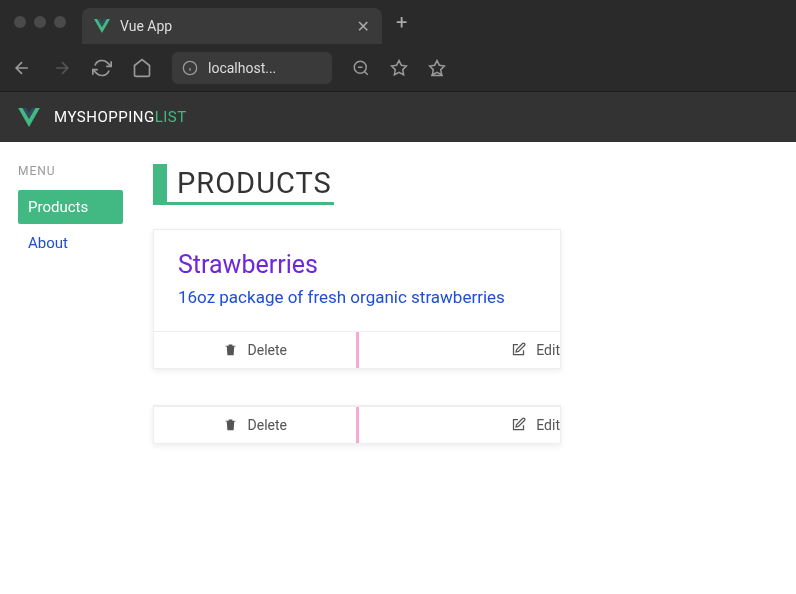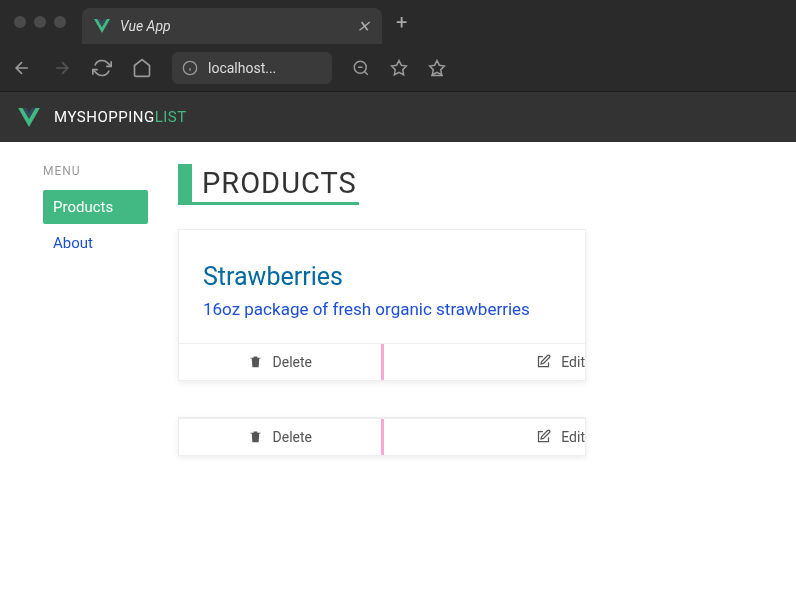--- a/index.html
+++ b/index.html
@@ -25,21 +25,20 @@
     .tab {
       display: flex;
       align-items: center;
       background: #3a3a3a;
       border-radius: 8px 8px 0 0;
       padding: 8px 12px;
       width: 300px;
       height: 36px;
       gap: 10px;
       margin-top: 8px;
-      font-style: italic;
     }
     .tab-icon { color: #42b883; display: flex; }
     .tab-title { color: #ddd; font-size: 14px; flex: 1; }
     .tab-close { color: #aaa; font-size: 16px; cursor: pointer; }
     .new-tab { color: #aaa; font-size: 20px; margin-left: 8px; cursor: pointer; }
     
     .toolbar {
       display: flex;
       align-items: center;
       height: 48px;
@@ -73,21 +72,21 @@
     }
     .logo-icon { color: #42b883; display: flex; }
     .brand { font-size: 15px; font-weight: 400; letter-spacing: 0.5px; }
     .brand-my { color: #fff; }
     .brand-shopping { color: #fff; }
     .brand-list { color: #42b883; }
     
     
     .page { background: #fff; height: calc(594px - 44px - 48px - 50px); display: flex; padding: 22px 18px; gap: 30px; }
     
-    .sidebar { width: 105px; margin-left: 25px; }
+    .sidebar { width: 105px; }
     .menu-label { color: #999; font-size: 12px; letter-spacing: 1px; margin-bottom: 12px; }
     .menu-item {
       display: block;
       padding: 8px 10px;
       font-size: 15px;
       color: #1d4ed8;
       cursor: pointer;
       border-radius: 2px;
       margin-bottom: 2px;
     }
@@ -105,21 +104,21 @@
     .page-title { font-size: 29px; font-weight: 400; color: #333; letter-spacing: 1px; padding: 2px 2px; }
     
     .card {
       background: #fff;
       border: 1px solid #eee;
       box-shadow: 0 2px 6px rgba(0,0,0,0.08);
       margin-bottom: 36px;
       width: 408px;
     }
     .card-body { padding: 20px 24px; }
-    .card-title { font-size: 25px; font-weight: 400; color: #0369a1; margin-bottom: 6px; margin-top: 12px; }
+    .card-title { font-size: 25px; font-weight: 400; color: #6d28d9; margin-bottom: 6px; }
     .card-desc { font-size: 17px; color: #1d4ed8; line-height: 1.5; }
     .card-actions { display: flex; border-top: 1px solid #eee; }
     .card-action {
       flex: 1;
       display: flex;
       align-items: center;
       justify-content: center;
       gap: 10px;
       padding: 10px 0;
       font-size: 14px;

